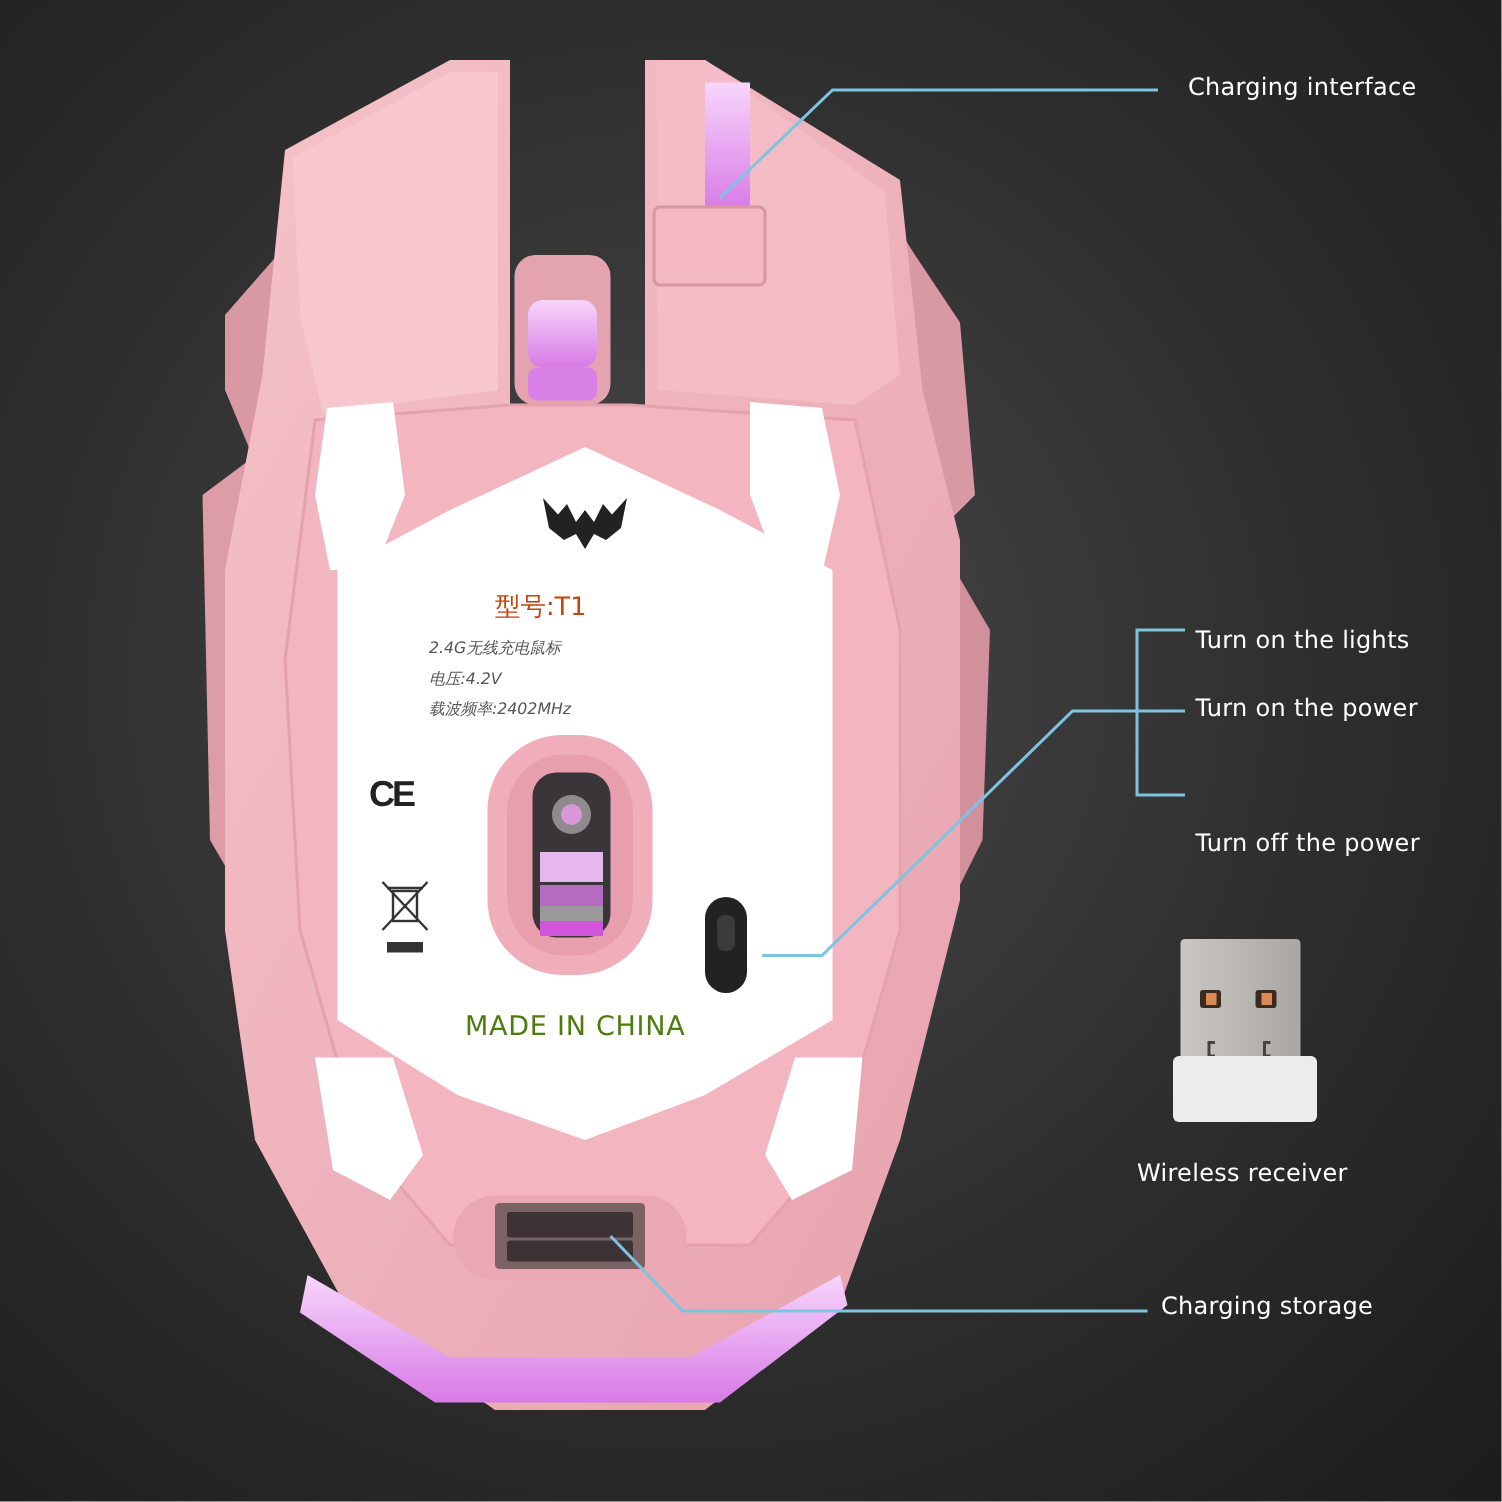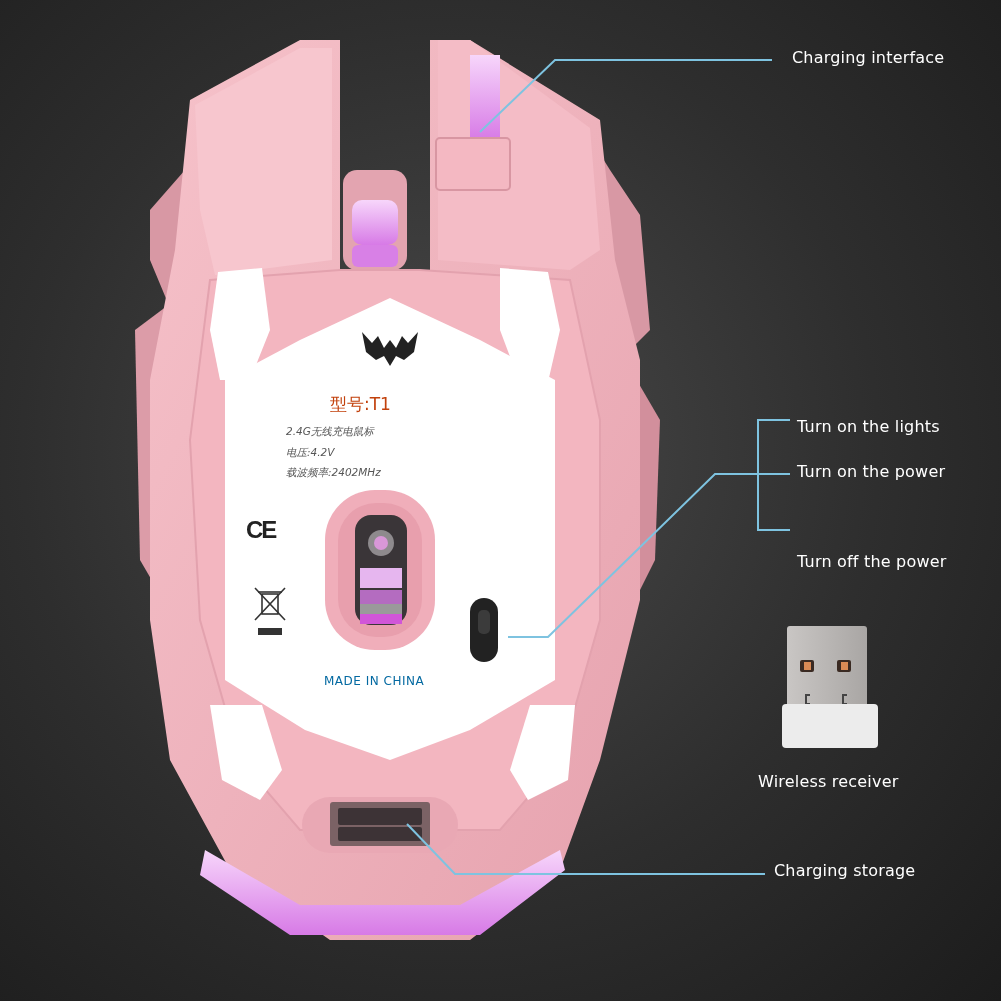--- a/index.html
+++ b/index.html
@@ -7,21 +7,21 @@
     background: radial-gradient(ellipse at 45% 45%, #4a4a4a 0%, #2e2e2e 55%, #1c1c1c 100%);
     font-family: "DejaVu Sans", sans-serif; position:relative; }
   .stage { position:absolute; left:0; top:0; width:1001px; height:1001px; }
   svg.mouse { position:absolute; left:0; top:0; }
   .label { position:absolute; color:#ffffff; font-size:16px; white-space:nowrap; letter-spacing:0.2px; }
   .spec { position:absolute; color:#555; font-family:"DejaVu Sans", sans-serif;font-style:italic; }
   .model { position:absolute; left:330px; top:393px; font-size:17px; color:#c2410c; }
   .spec1 { left:286px; top:425px; font-size:10.5px; }
   .spec2 { left:286px; top:446px; font-size:10.5px; }
   .spec3 { left:286px; top:466px; font-size:10.5px; }
-  .made { position:absolute; left:324px; top:674px; font-size:12px; color:#0369a1; letter-spacing:0.5px; }
+  .made { position:absolute; left:310px; top:674px; font-size:18px; color:#4d7c0f; letter-spacing:0.5px; }
   .ce { position:absolute; left:246px; top:516px; font-size:24px; color:#222; font-weight:bold; letter-spacing:-2px; font-family:"Liberation Sans", sans-serif; }
 </style>
 </head>
 <body>
 
 <div class="stage">
 
 <svg class="mouse" width="1001" height="1001" viewBox="0 0 1001 1001">
   <defs>
     <linearGradient id="pinkbody" x1="0" y1="0" x2="1" y2="1">

